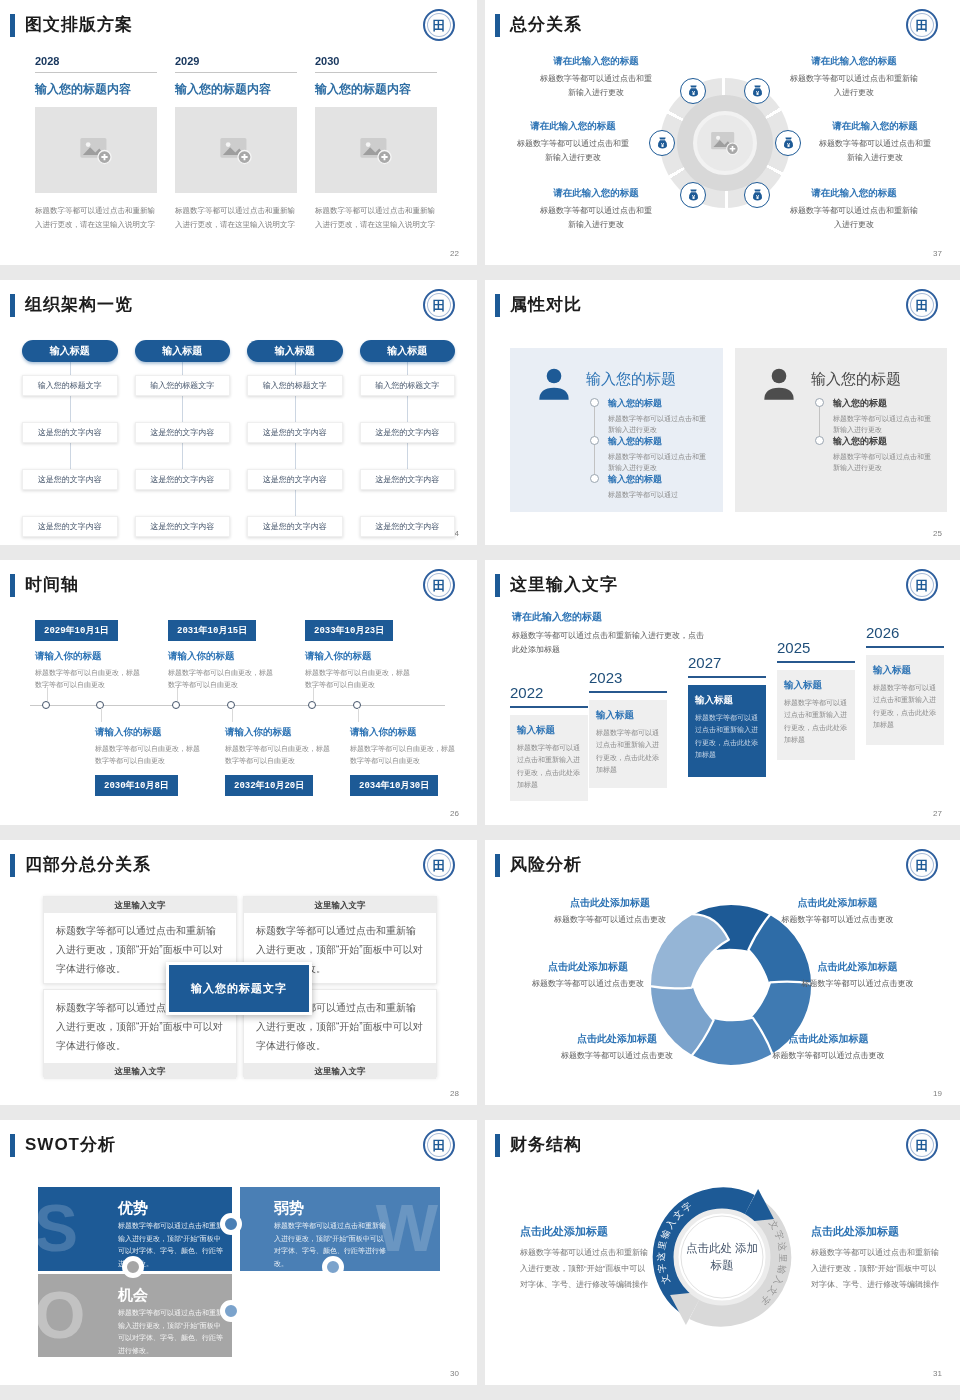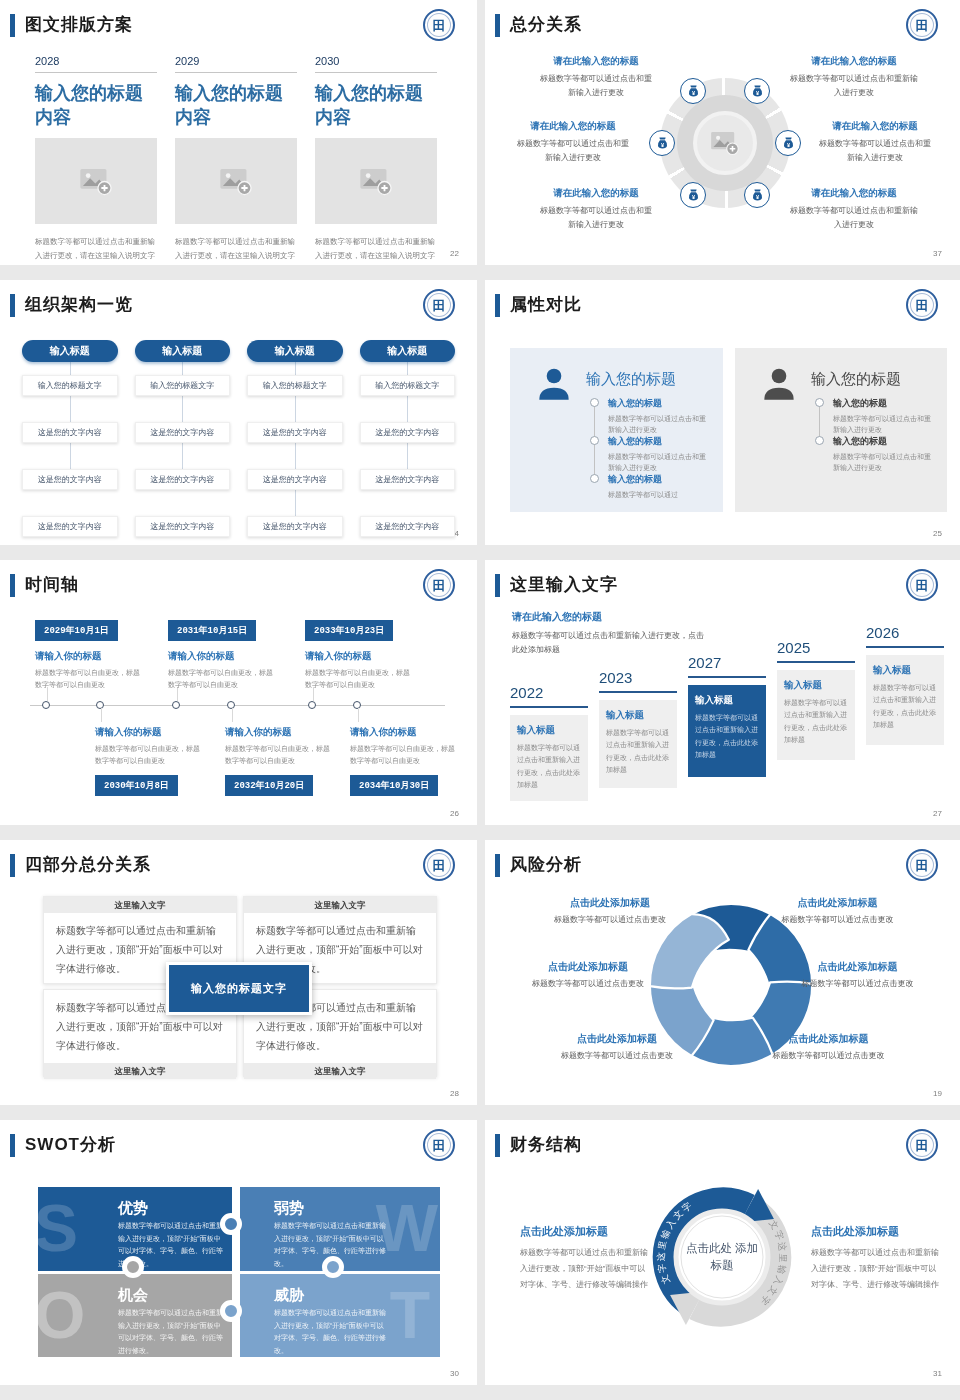--- a/index.html
+++ b/index.html
@@ -9,22 +9,22 @@
   .slide { background:#fff; position:relative; overflow:hidden;padding-left:44px; }
   .bar { position:absolute; left:10px; top:14px; width:5px; height:23px; background:#1d5a96; }
   .stitle { position:absolute; left:25px; top:13px; font-size:17px; font-weight:bold; color:#1c1c1c; letter-spacing:1px; }
   .logo { position:absolute; right:22px; top:9px; width:32px; height:32px; border:2px solid #2e5f9e; border-radius:50%;
           box-shadow:inset 0 0 0 2px #fff, inset 0 0 0 3px #a8bcd8; display:flex; align-items:center; justify-content:center; background:#fdfdfd;}
   .logo i { font-style:normal; color:#1d5a96; font-weight:bold; font-size:13px; line-height:1; }
   .pnum { position:absolute; right:18px; bottom:7px; font-size:8px; color:#7f7f7f; }
   
   .c22 { position:absolute; left:35px; right:40px; top:55px; display:flex; gap:18px; }
   .col22 { flex:1; }
-  .year { font-weight:normal; font-size:11px; color:#17365d; padding-bottom:5px; border-bottom:1px solid #c6c6c6; }
-  .chead22 { color:#2d6da3; font-weight:bold; font-size:18px; margin:8px 0 9px; }
+  .year { font-weight:bold; font-size:11px; color:#17365d; padding-bottom:5px; border-bottom:1px solid #c6c6c6; }
+  .chead22 { color:#2d6da3; font-weight:bold; font-size:12px; margin:8px 0 9px; }
   .imgbox { height:86px; background:#e3e3e3; display:flex; align-items:center; justify-content:center; }
   .cbody22 { margin-top:11px; font-size:7.5px; color:#808080; line-height:1.85; }
   
   .ring-o { position:absolute; left:175px; top:78px; width:130px; height:130px; border-radius:50%;
             background:repeating-conic-gradient(#e6e6e6 0 57deg,#ffffff 57deg 60deg); }
   .ring-m { position:absolute; left:192px; top:95px; width:96px; height:96px; border-radius:50%; background:#d8d8d8; }
   .ring-i { position:absolute; left:208px; top:111px; width:64px; height:64px; border-radius:50%; background:#e9e9e9;
             border:4px solid #f2f2f2; display:flex; align-items:center; justify-content:center; }
   .mbag { position:absolute; width:26px; height:26px; border-radius:50%; background:#fff; border:1.5px solid #1d5a96;
           display:flex; align-items:center; justify-content:center; color:#1d5a96; }
@@ -382,21 +382,21 @@
       <p>标题数字等都可以通过点击和重新输入进行更改，点击此处添加标题</p>
     </div>
     <div class="step" style="left:25px;top:124px">
       <div class="yr">2022</div>
         <div class="ul"></div>
       <div class="card27" style="height:86px">
         <div class="ct">输入标题</div>
           <p>标题数字等都可以通过点击和重新输入进行更改，点击此处添加标题</p>
         </div>
     </div>
-    <div class="step" style="left:114px;top:109px">
+    <div class="step" style="left:104px;top:109px">
       <div class="yr">2023</div>
         <div class="ul"></div>
       <div class="card27" style="height:88px">
         <div class="ct">输入标题</div>
           <p>标题数字等都可以通过点击和重新输入进行更改，点击此处添加标题</p>
         </div>
     </div>
     <div class="step hl" style="left:203px;top:94px">
       <div class="yr">2027</div>
         <div class="ul"></div>
@@ -507,25 +507,20 @@
     </div>
     <div class="piece" style="left:240px;top:67px;width:200px;height:84px;background:#4a7fb5">
       <span class="wm" style="right:2px">W</span>
       <div class="pt" style="left:34px;top:12px">弱势</div>
       <div class="pb2" style="left:34px;top:33px;width:116px">标题数字等都可以通过点击和重新输入进行更改，顶部“开始”面板中可以对字体、字号、颜色、行距等进行修改。</div>
     </div>
     <div class="piece po" style="left:38px;top:154px;width:194px;height:83px;background:#a6a6a6">
       <span class="wm" style="left:-4px">O</span>
       <div class="pt" style="left:80px;top:12px">机会</div>
       <div class="pb2" style="left:80px;top:33px;width:108px">标题数字等都可以通过点击和重新输入进行更改，顶部“开始”面板中可以对字体、字号、颜色、行距等进行修改。</div>
-    </div>
-    <div class="piece" style="left:240px;top:154px;width:200px;height:83px;background:#7ba3cc">
-      <span class="wm" style="right:10px">T</span>
-      <div class="pt" style="left:34px;top:12px">威胁</div>
-      <div class="pb2" style="left:34px;top:33px;width:116px">标题数字等都可以通过点击和重新输入进行更改，顶部“开始”面板中可以对字体、字号、颜色、行距等进行修改。</div>
     </div>
     <span class="tab" style="left:220px;top:93px;background:#4a7fb5"></span>
     <span class="tab" style="left:122px;top:136px;background:#a6a6a6"></span>
     <span class="tab" style="left:322px;top:136px;background:#7ba3cc"></span>
     <span class="tab" style="left:220px;top:180px;background:#7ba3cc"></span>
     <span class="pnum">30</span>
   </section>
 
   <section class="slide">
     <span class="bar"></span>

